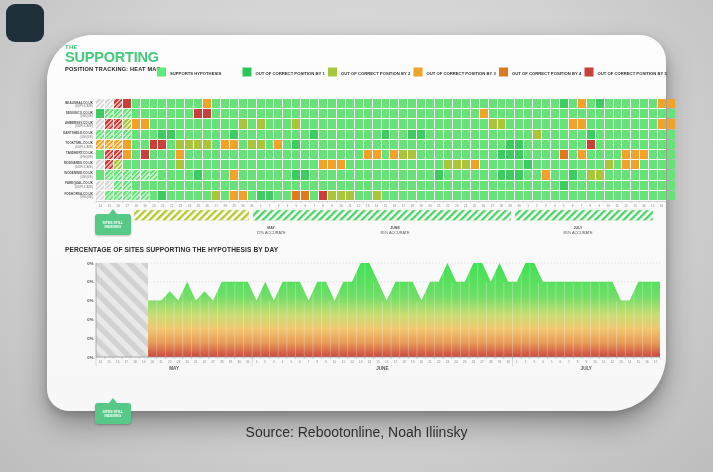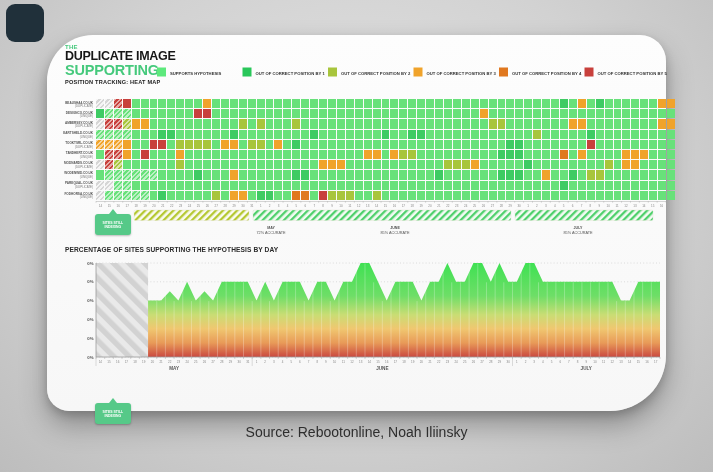--- a/index.html
+++ b/index.html
@@ -59,21 +59,20 @@
 </style>
 </head>
 <body>
 
 <div class="corner-tab"></div>
 
 <div class="card">
 
   <div class="logo">
     <div class="the">THE</div>
-    <div class="l1">DUPLICATE IMAGE</div>
     <div class="l2">SUPPORTING</div>
     <div class="sub">POSITION TRACKING: HEAT MAP</div>
   </div>
 
   <div id="legend-holder" style="position: absolute; left: 105px; top: 31px; width: 515px; height: 14px;"><svg width="515" height="14" viewBox="0 0 515 14">
         <rect x="5" y="1.5" width="9" height="9" fill="#5de97c"></rect>
         <text x="18" y="8.8" font-size="4.2" font-weight="bold" fill="#333">SUPPORTS HYPOTHESIS</text>
         <rect x="90.5" y="1.5" width="9" height="9" fill="#29c75a"></rect>
         <text x="103.5" y="8.8" font-size="4.2" font-weight="bold" fill="#333">OUT OF CORRECT POSITION BY 1</text>
         <rect x="176" y="1.5" width="9" height="9" fill="#a8c53c"></rect>

